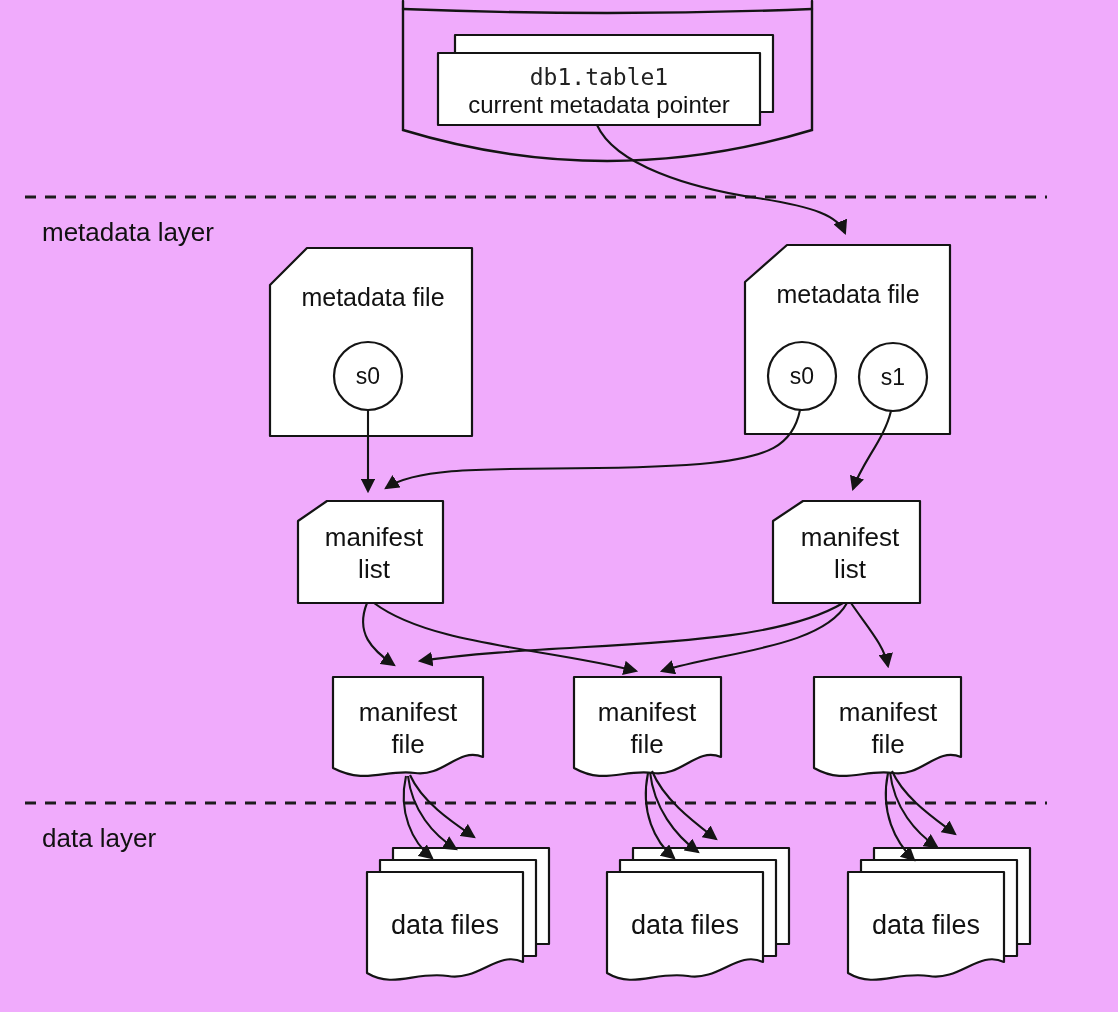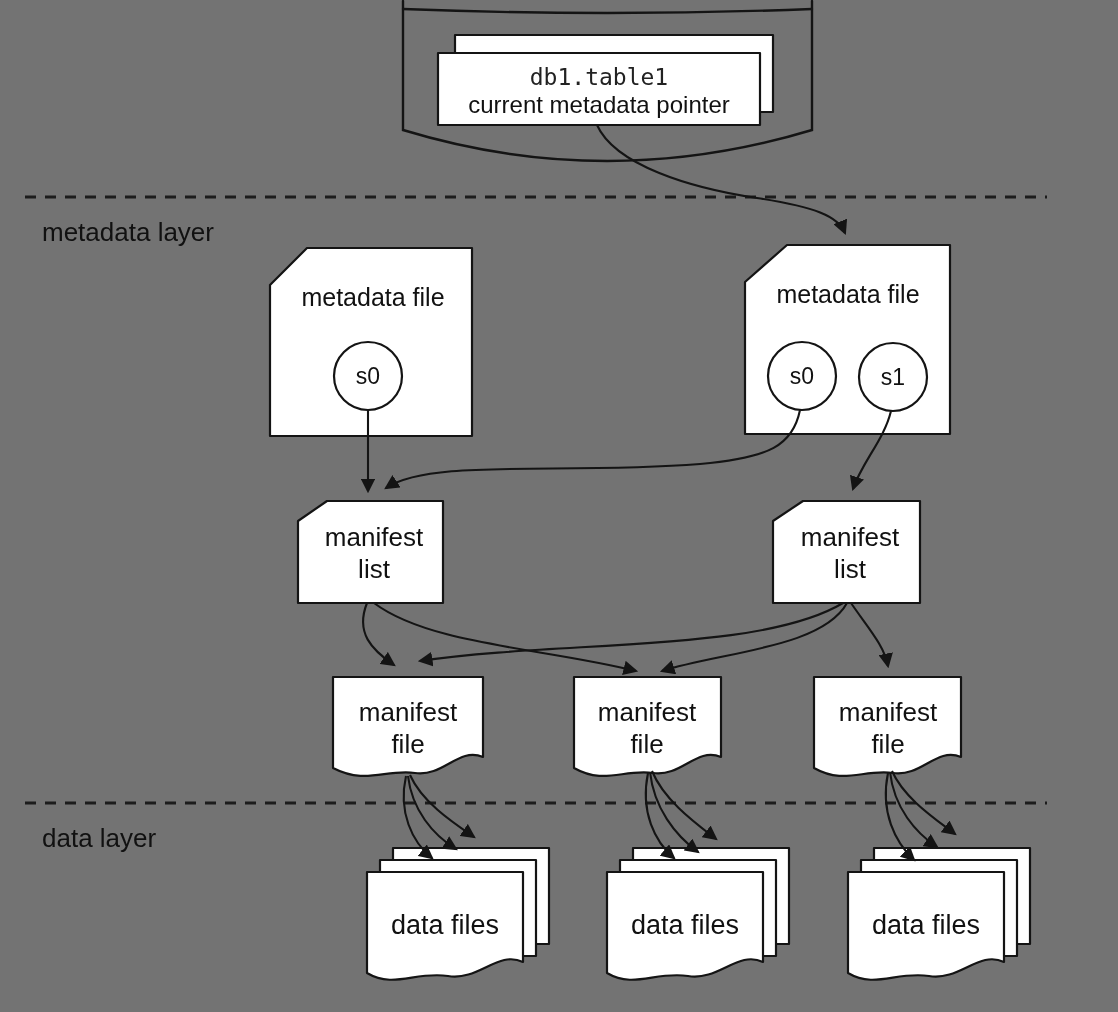--- a/index.html
+++ b/index.html
@@ -1,16 +1,16 @@
 <!DOCTYPE html>
 <html><head>
 <meta charset="utf-8">
 <style>
   html,body{margin:0;padding:0;background:#ffffff;}
-  .stage{position:relative;width:1118px;height:1012px;background:#737373;overflow:hidden;
+  .stage{position:relative;width:1118px;height:1012px;background:#f0abfc;overflow:hidden;
          font-family:"Liberation Sans", sans-serif;}
   svg{display:block;}
   .shape{fill:#ffffff;stroke:#141414;stroke-width:2.2;stroke-linejoin:round;}
   .edge{fill:none;stroke:#141414;stroke-width:2.4;stroke-linecap:round;}
   .arrow{fill:none;stroke:#141414;stroke-width:2.1;}
   .dashed{fill:none;stroke:#1c1c1c;stroke-width:3;stroke-dasharray:11 9;}
   .lbl{font-family:"Liberation Sans", sans-serif;fill:#111111;}
   .lbl-25{font-size:25px;}
   .lbl-26{font-size:26px;}
   .lbl-27{font-size:27px;}

